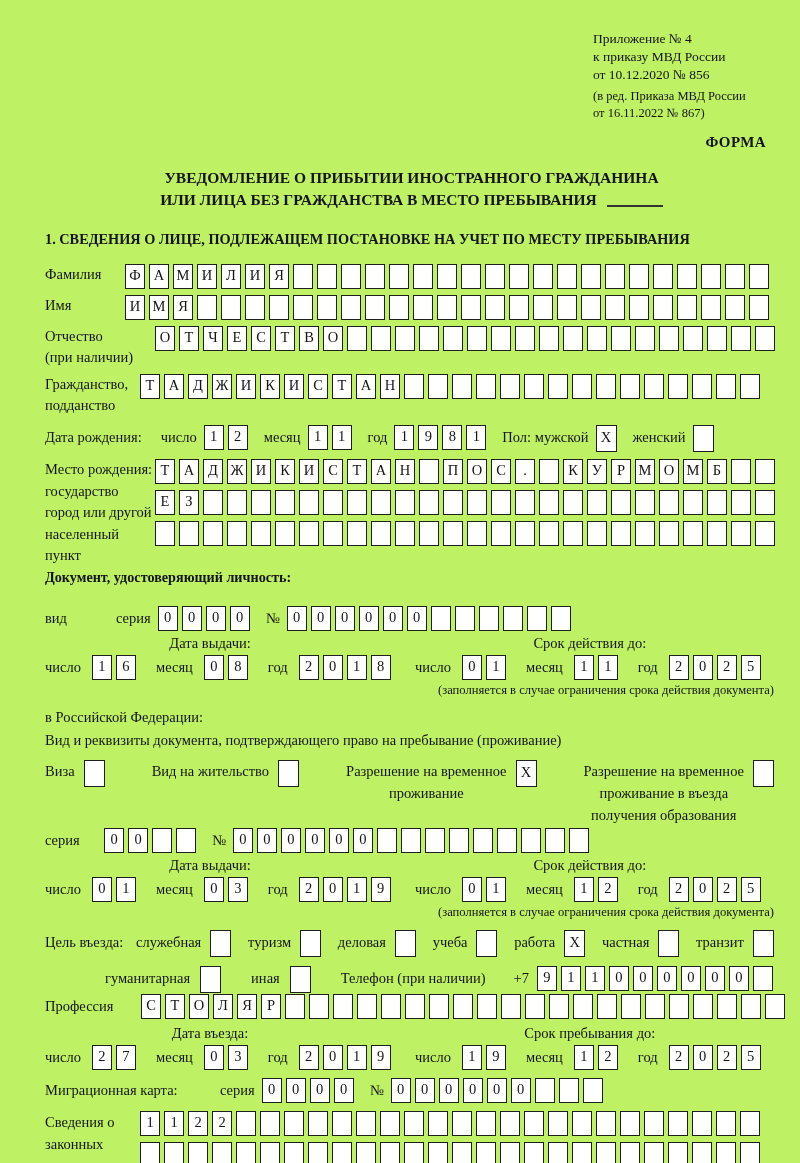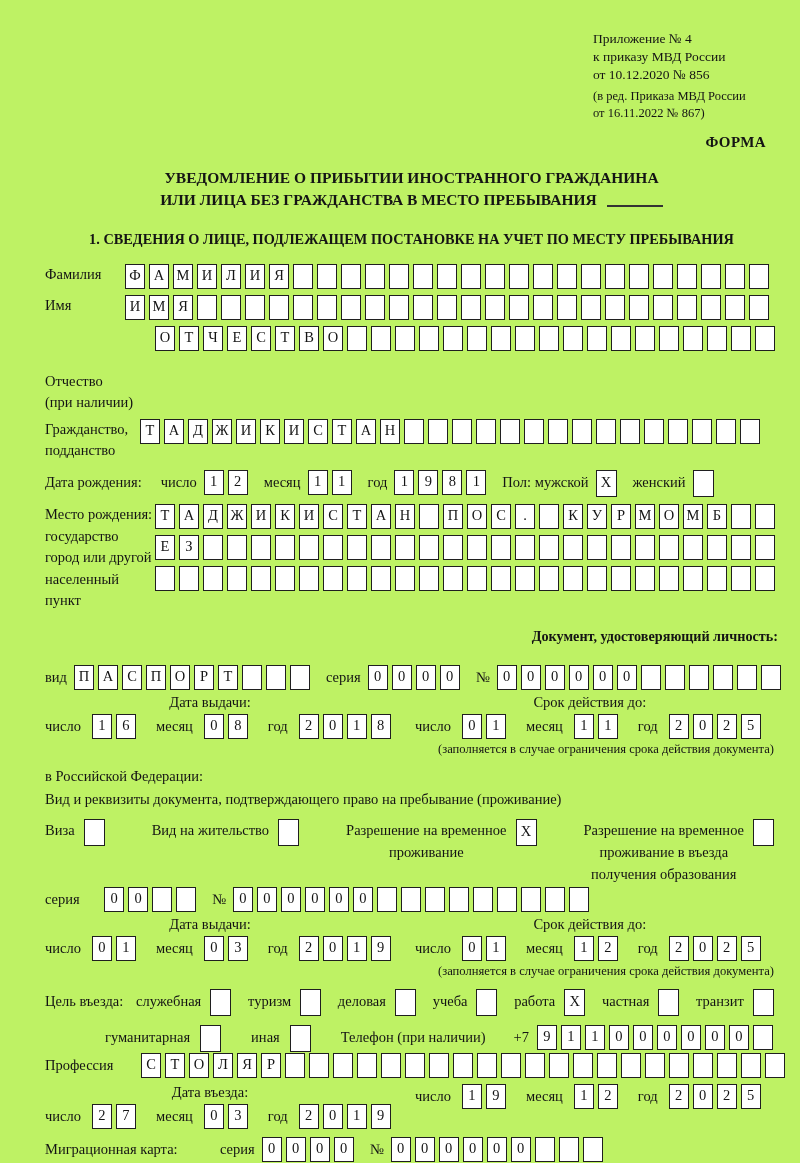--- a/index.html
+++ b/index.html
@@ -8,21 +8,21 @@
     font-family:Liberation Serif, serif;
     box-sizing:border-box;padding:30px 22px 0 45px;overflow:hidden;
     margin:0 auto;position:relative;
   }
   .hdr{margin-left:548px;font-size:13.5px;line-height:18px;white-space:nowrap;}
   .hdr .small{font-size:12.5px;line-height:17px;}
   .hdr .gap{margin-top:4px;}
   .forma{text-align:right;font-weight:bold;font-size:15px;margin:12px 12px 0 0;letter-spacing:.4px;}
   .title{text-align:center;font-weight:bold;font-size:15.5px;line-height:22px;margin-top:16px;}
   .blank-line{display:inline-block;width:56px;height:2px;background:#333;margin-left:10px;transform:translateY(2px);}
-  .sec{font-weight:bold;font-size:14.3px;margin-top:20px;text-align:center;}
+  .sec{font-weight:bold;font-size:14.3px;margin-top:20px;}
   .frow{display:flex;align-items:flex-start;margin-top:6px;}
   .flabel{flex:none;font-size:14.5px;line-height:21px;}
   .cellrow{flex:none;white-space:nowrap;line-height:0;}
   .cell{
     display:inline-block;box-sizing:border-box;width:20px;height:25px;
     border:1.6px solid #1f1f1f;margin-right:4px;text-align:center;
     line-height:21px;font-size:14.5px;vertical-align:top;background:#fff;
   }
   .cbox .cell{width:21px;height:27px;line-height:23px;}
   .stack .cellrow{display:block;margin-bottom:6px;}
@@ -69,21 +69,21 @@
     <div class="flabel" style="width:80px;">Фамилия</div>
     <div class="cellrow"><span class="cell">Ф</span><span class="cell">А</span><span class="cell">М</span><span class="cell">И</span><span class="cell">Л</span><span class="cell">И</span><span class="cell">Я</span><span class="cell"></span><span class="cell"></span><span class="cell"></span><span class="cell"></span><span class="cell"></span><span class="cell"></span><span class="cell"></span><span class="cell"></span><span class="cell"></span><span class="cell"></span><span class="cell"></span><span class="cell"></span><span class="cell"></span><span class="cell"></span><span class="cell"></span><span class="cell"></span><span class="cell"></span><span class="cell"></span><span class="cell"></span><span class="cell"></span></div>
   </div>
 
   <div class="frow">
     <div class="flabel" style="width:80px;">Имя</div>
     <div class="cellrow"><span class="cell">И</span><span class="cell">М</span><span class="cell">Я</span><span class="cell"></span><span class="cell"></span><span class="cell"></span><span class="cell"></span><span class="cell"></span><span class="cell"></span><span class="cell"></span><span class="cell"></span><span class="cell"></span><span class="cell"></span><span class="cell"></span><span class="cell"></span><span class="cell"></span><span class="cell"></span><span class="cell"></span><span class="cell"></span><span class="cell"></span><span class="cell"></span><span class="cell"></span><span class="cell"></span><span class="cell"></span><span class="cell"></span><span class="cell"></span><span class="cell"></span></div>
   </div>
 
   <div class="frow">
-    <div class="flabel" style="width:110px;margin-top:45px;">
+    <div class="flabel" style="width:110px;">
       <div>Отчество</div>
       <div>(при наличии)</div>
     </div>
     <div class="cellrow"><span class="cell">О</span><span class="cell">Т</span><span class="cell">Ч</span><span class="cell">Е</span><span class="cell">С</span><span class="cell">Т</span><span class="cell">В</span><span class="cell">О</span><span class="cell"></span><span class="cell"></span><span class="cell"></span><span class="cell"></span><span class="cell"></span><span class="cell"></span><span class="cell"></span><span class="cell"></span><span class="cell"></span><span class="cell"></span><span class="cell"></span><span class="cell"></span><span class="cell"></span><span class="cell"></span><span class="cell"></span><span class="cell"></span><span class="cell"></span><span class="cell"></span></div>
   </div>
 
   <div class="frow">
     <div class="flabel" style="width:95px;">
       <div>Гражданство,</div>
       <div>подданство</div>
@@ -112,25 +112,24 @@
       <div>город или другой</div>
       <div>населенный пункт</div>
     </div>
     <div>
       <div class="cellrow"><span class="cell">Т</span><span class="cell">А</span><span class="cell">Д</span><span class="cell">Ж</span><span class="cell">И</span><span class="cell">К</span><span class="cell">И</span><span class="cell">С</span><span class="cell">Т</span><span class="cell">А</span><span class="cell">Н</span><span class="cell"></span><span class="cell">П</span><span class="cell">О</span><span class="cell">С</span><span class="cell">.</span><span class="cell"></span><span class="cell">К</span><span class="cell">У</span><span class="cell">Р</span><span class="cell">М</span><span class="cell">О</span><span class="cell">М</span><span class="cell">Б</span><span class="cell"></span><span class="cell"></span></div>
       <div class="cellrow"><span class="cell">Е</span><span class="cell">З</span><span class="cell"></span><span class="cell"></span><span class="cell"></span><span class="cell"></span><span class="cell"></span><span class="cell"></span><span class="cell"></span><span class="cell"></span><span class="cell"></span><span class="cell"></span><span class="cell"></span><span class="cell"></span><span class="cell"></span><span class="cell"></span><span class="cell"></span><span class="cell"></span><span class="cell"></span><span class="cell"></span><span class="cell"></span><span class="cell"></span><span class="cell"></span><span class="cell"></span><span class="cell"></span><span class="cell"></span></div>
       <div class="cellrow"><span class="cell"></span><span class="cell"></span><span class="cell"></span><span class="cell"></span><span class="cell"></span><span class="cell"></span><span class="cell"></span><span class="cell"></span><span class="cell"></span><span class="cell"></span><span class="cell"></span><span class="cell"></span><span class="cell"></span><span class="cell"></span><span class="cell"></span><span class="cell"></span><span class="cell"></span><span class="cell"></span><span class="cell"></span><span class="cell"></span><span class="cell"></span><span class="cell"></span><span class="cell"></span><span class="cell"></span><span class="cell"></span><span class="cell"></span></div>
     </div>
   </div>
 
-  <div class="sec" style="text-align:right;margin-top:16px;font-size:14.2px;">Документ, удостоверяющий личность:</div>
+  <div class="sec" style="text-align:left;margin-top:2px;font-size:14.2px;">Документ, удостоверяющий личность:</div>
 
   <div class="frow" style="margin-top:20px;">
     <span class="dlabel first" style="width:52px;">вид</span>
-    <span class="cellrow"><span class="cell">П</span><span class="cell">А</span><span class="cell">С</span><span class="cell">П</span><span class="cell">О</span><span class="cell">Р</span><span class="cell">Т</span><span class="cell"></span><span class="cell"></span><span class="cell"></span></span>
     <span class="dlabel">серия</span>
     <span class="cellrow"><span class="cell">0</span><span class="cell">0</span><span class="cell">0</span><span class="cell">0</span></span>
     <span class="dlabel">№</span>
     <span class="cellrow"><span class="cell">0</span><span class="cell">0</span><span class="cell">0</span><span class="cell">0</span><span class="cell">0</span><span class="cell">0</span><span class="cell"></span><span class="cell"></span><span class="cell"></span><span class="cell"></span><span class="cell"></span><span class="cell"></span></span>
   </div>
 
   <div class="dates">
     <div class="dcol" style="width:370px;">
       <div class="dhead" style="width:330px;">Дата выдачи:</div>
       <span class="dlabel first">число</span>
@@ -265,20 +264,21 @@
     <div class="dcol" style="width:370px;">
       <div class="dhead" style="width:330px;">Дата въезда:</div>
       <span class="dlabel first">число</span>
       <span class="cellrow"><span class="cell">2</span><span class="cell">7</span></span>
       <span class="dlabel">месяц</span>
       <span class="cellrow"><span class="cell">0</span><span class="cell">3</span></span>
       <span class="dlabel">год</span>
       <span class="cellrow"><span class="cell">2</span><span class="cell">0</span><span class="cell">1</span><span class="cell">9</span></span>
     </div>
     <div class="dcol">
+      <div class="dhead">Срок пребывания до:</div>
       <span class="dlabel first">число</span>
       <span class="cellrow"><span class="cell">1</span><span class="cell">9</span></span>
       <span class="dlabel">месяц</span>
       <span class="cellrow"><span class="cell">1</span><span class="cell">2</span></span>
       <span class="dlabel">год</span>
       <span class="cellrow"><span class="cell">2</span><span class="cell">0</span><span class="cell">2</span><span class="cell">5</span></span>
     </div>
   </div>
 
   <div class="frow" style="margin-top:8px;">

